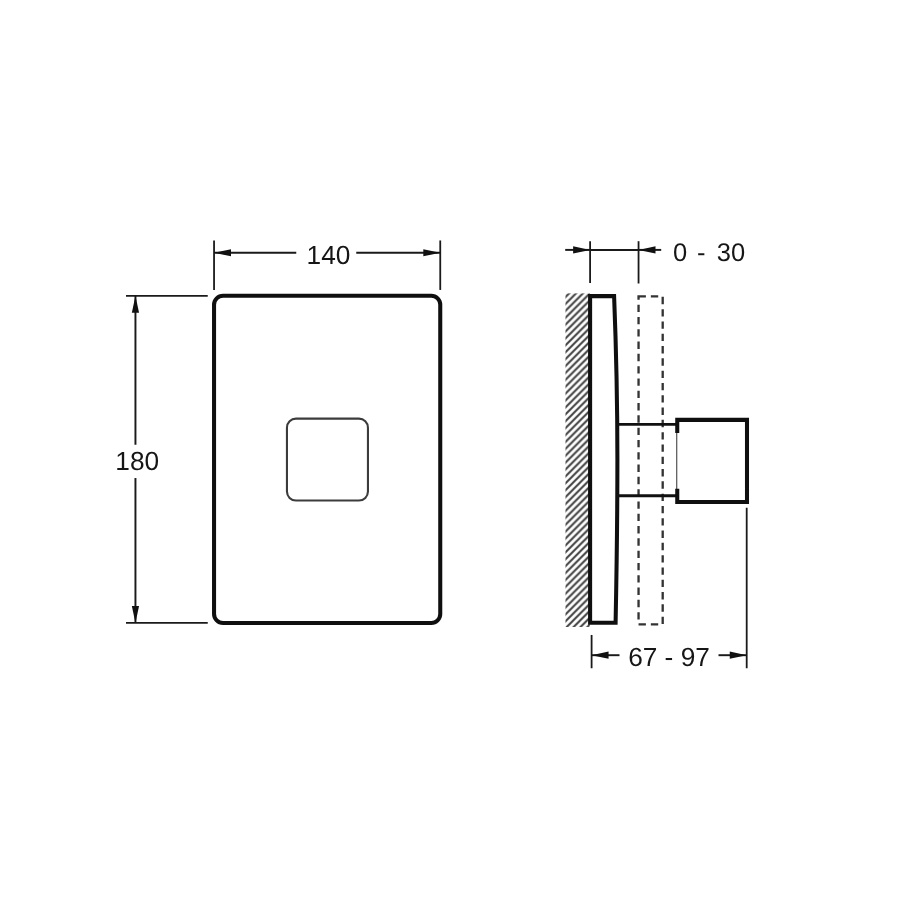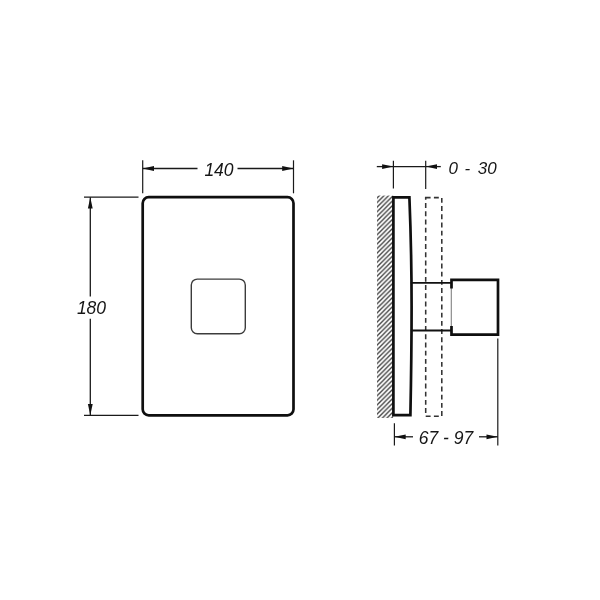--- a/index.html
+++ b/index.html
@@ -1,16 +1,16 @@
 <!DOCTYPE html>
 <html><head>
 <meta charset="utf-8">
 <style>
   html,body{margin:0;padding:0;background:#ffffff;}
-  .page{width:596px;height:600px;position:relative;background:#ffffff;font-style:italic;}
+  .page{width:596px;height:600px;position:relative;background:#ffffff;}
   text{font-family:"Liberation Sans", sans-serif; fill:#161616;}
 </style>
 </head>
 <body>
 <div class="page">
 <svg width="600" height="600" viewBox="0 0 600 600">
   <defs>
     <pattern id="hatch" width="4.6" height="4.6" patternUnits="userSpaceOnUse">
       <path d="M0 4.6 L4.6 0 M-1.15 1.15 L1.15 -1.15 M3.45 5.75 L5.75 3.45" stroke="#404040" stroke-width="1.35" fill="none"></path>
     </pattern>

